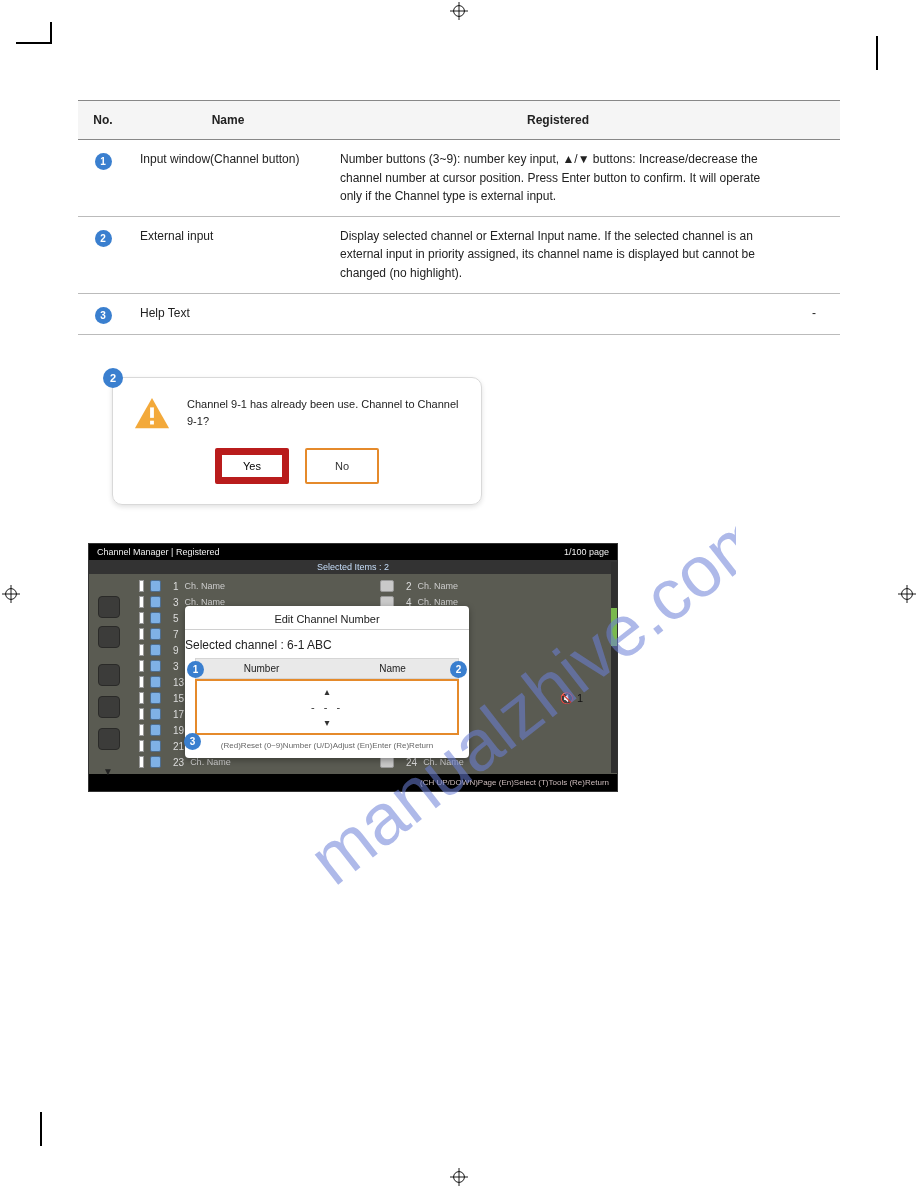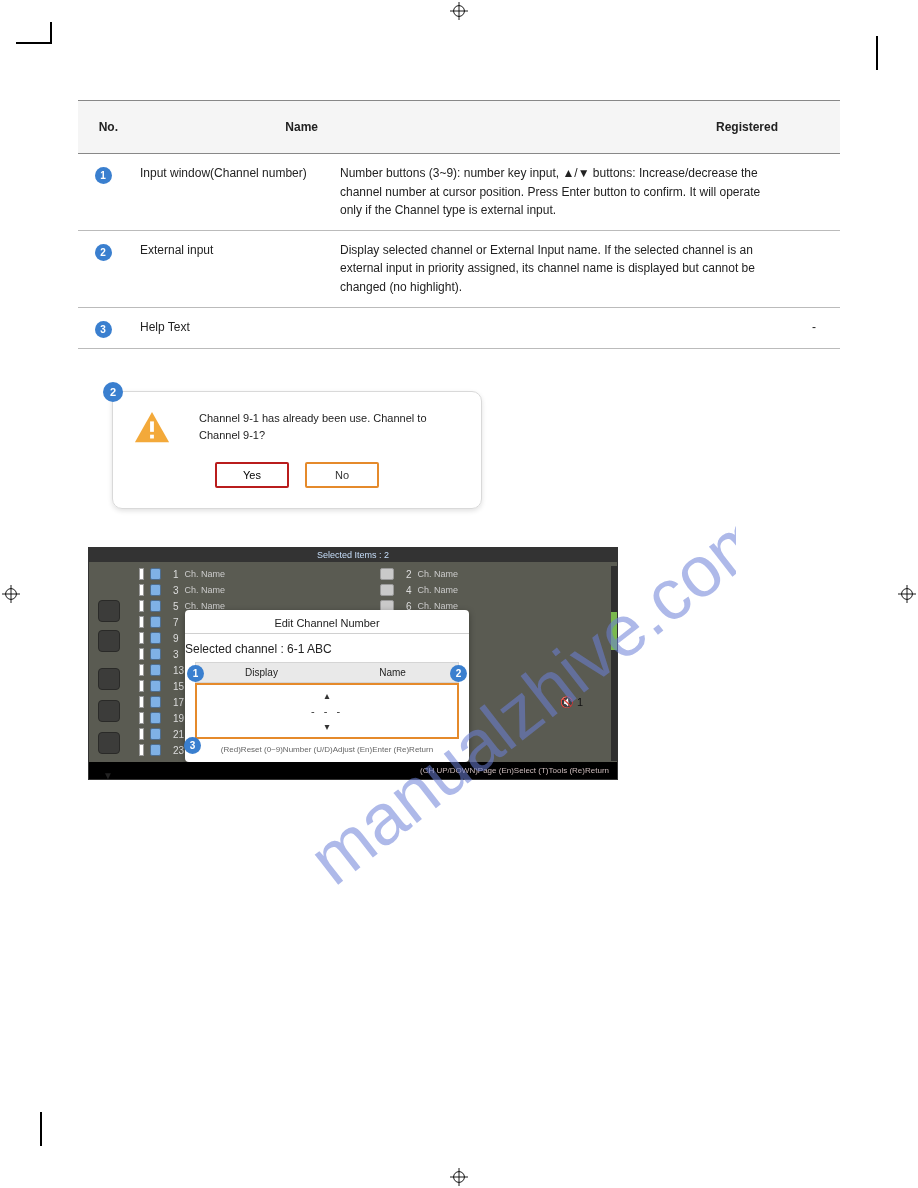--- a/index.html
+++ b/index.html
@@ -36,22 +36,22 @@
   
   table.desc {
     width: 100%;
     border-collapse: collapse;
     font-size: 12px;
   }
   table.desc th {
     background: #f5f5f5;
     border-top: 1px solid #888;
     border-bottom: 1px solid #888;
-    text-align: right;
-    padding: 19px 10px;
+    text-align: center;
+    padding: 12px 10px;
     font-weight: bold;
     margin-top: 42px;
   }
   table.desc td {
     border-bottom: 1px solid #bbb;
     padding: 10px 12px;
     vertical-align: top;
     line-height: 1.55;
   }
   table.desc td.num {
@@ -72,28 +72,28 @@
     width: 370px; border:1px solid #d9d9d9; border-radius:10px;
     padding: 18px 20px 20px 20px;
     box-shadow: 0 2px 5px rgba(0,0,0,0.12);
     position: relative;
   }
   .dialog1 .badge {
     position:absolute; top:-10px; left:-10px;
     width:20px;height:20px;border-radius:50%;background:#3a7fcf;color:#fff;
     display:flex;align-items:center;justify-content:center;font-size:11px;font-weight:bold;
   }
-  .dialog1 .row { display:flex; gap:28px; align-items:flex-start;}
+  .dialog1 .row { display:flex; gap:16px; align-items:flex-start;}
   .warnicon {
     width:38px;height:34px; flex:0 0 38px;
   }
   .dialog1 .msg { font-size:11px; line-height:1.5; }
   .dialog1 .btns { margin-top:18px; display:flex; justify-content:center; gap:16px;}
   .dlgbtn {
-    min-width:74px; padding:5px 18px; font-size:11px; border:2px solid #b91c1c;
+    min-width:74px; padding:5px 18px; font-size:11px; border:7px solid #b91c1c;
     background:#fff; border-radius:2px;
   }
   .dlgbtn.primary { border:2px solid #e58a2b; color:#333; }
 
   
   .cm {
     margin-top: 38px; width: 530px; margin-left: 10px;
     background:#5a5b52; position:relative; font-size:10px; color:#ddd;
     border:1px solid #333;
   }
@@ -214,21 +214,21 @@
       <tr>
         <th>No.</th>
         <th>Name</th>
         <th>Registered</th>
         <th style="width:52px"></th>
       </tr>
     </thead>
     <tbody>
       <tr>
         <td class="num"><span class="bullet">1</span></td>
-        <td class="name">Input window(Channel number)</td>
+        <td class="name">Input window(Channel button)</td>
         <td>Number buttons (3~9): number key input, ▲/▼ buttons: Increase/decrease the channel number at cursor position. Press Enter button to confirm. It will operate only if the Channel type is external input.</td>
         <td class="last"></td>
       </tr>
       <tr>
         <td class="num"><span class="bullet">2</span></td>
         <td class="name">External input</td>
         <td>Display selected channel or External Input name. If the selected channel is an external input in priority assigned, its channel name is displayed but cannot be changed (no highlight).</td>
         <td class="last"></td>
       </tr>
       <tr>
@@ -252,20 +252,24 @@
       </div>
       <div class="msg">Channel 9-1 has already been use. Channel to Channel 9-1?</div>
     </div>
     <div class="btns">
       <button class="dlgbtn">Yes</button>
       <button class="dlgbtn primary">No</button>
     </div>
   </div>
 
   <div class="cm">
+    <div class="bar">
+      <span>Channel Manager  |  Registered</span>
+      <span>1/100 page</span>
+    </div>
     <div class="selitems">Selected Items : 2</div>
 
     <div class="sq" style="top:52px"></div>
     <div class="sq" style="top:82px"></div>
     <div class="sq" style="top:120px"></div>
     <div class="sq" style="top:152px"></div>
     <div class="sq" style="top:184px"></div>
     <div style="position:absolute;left:14px;top:222px;color:#222">▼</div>
 
     <div class="rbar">
@@ -456,21 +460,21 @@
             <span class="chname">Ch. Name</span>
           </div>
         </div>
     </div>
 
     <div class="edit">
       <h4>Edit Channel Number</h4>
       <div class="sc">Selected channel : 6-1 ABC</div>
       <div class="nhead">
         <span class="bullet b1">1</span>
-        <div>Display</div>
+        <div>Number</div>
         <div>Name</div>
         <span class="bullet b2">2</span>
       </div>
       <div class="nrow">
         <div class="numbox">
           <span>▴</span>
           <span class="dots">- - -</span>
           <span>▾</span>
         </div>
       </div>

